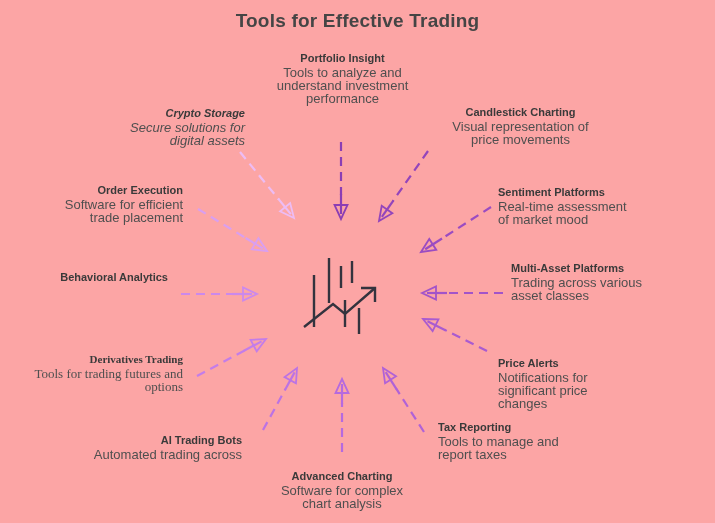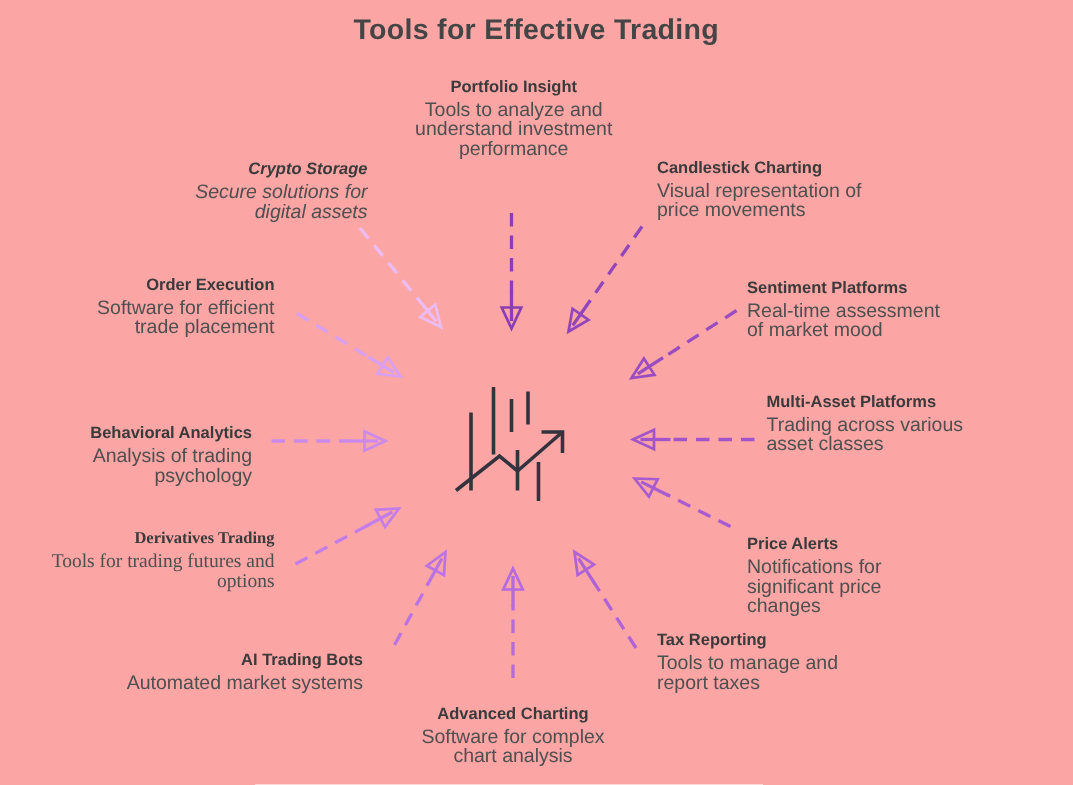--- a/index.html
+++ b/index.html
@@ -99,21 +99,21 @@
     <line x1="59" y1="60" x2="59" y2="86"></line>
     <polyline points="4,79 33,56 45,66 75,40" stroke-linejoin="miter"></polyline>
     <polyline points="61,40 75,40 75,54"></polyline>
   </svg>
 
   <div class="node al-c" style="left:270px;top:52px;width:145px;">
     <div class="node-title">Portfolio Insight</div>
     <div class="node-desc">Tools to analyze and understand investment performance</div>
   </div>
 
-  <div class="node al-l" style="left:438px;top:106px;width:165px;">
+  <div class="node al-l" style="left:438px;top:106px;width:165px;text-align:center;">
     <div class="node-title">Candlestick Charting</div>
     <div class="node-desc">Visual representation of price movements</div>
   </div>
 
   <div class="node al-l" style="left:498px;top:186px;width:140px;">
     <div class="node-title">Sentiment Platforms</div>
     <div class="node-desc">Real-time assessment of market mood</div>
   </div>
 
   <div class="node al-l" style="left:511px;top:262px;width:160px;">
@@ -131,31 +131,30 @@
     <div class="node-desc">Tools to manage and report taxes</div>
   </div>
 
   <div class="node al-c" style="left:268px;top:470px;width:148px;">
     <div class="node-title">Advanced Charting</div>
     <div class="node-desc">Software for complex chart analysis</div>
   </div>
 
   <div class="node al-r" style="right:473px;top:434px;width:160px;">
     <div class="node-title">AI Trading Bots</div>
-    <div class="node-desc">Automated market systems</div>
+    <div class="node-desc">Automated trading across</div>
   </div>
 
   <div class="node al-r" style="right:532px;top:353px;width:155px;font-family:Liberation Serif, serif;">
     <div class="node-title">Derivatives Trading</div>
     <div class="node-desc">Tools for trading futures and options</div>
   </div>
 
-  <div class="node al-r" style="right:547px;top:271px;width:120px;margin-top:12px;">
+  <div class="node al-r" style="right:547px;top:271px;width:120px;">
     <div class="node-title">Behavioral Analytics</div>
-    <div class="node-desc">Analysis of trading psychology</div>
   </div>
 
   <div class="node al-r" style="right:532px;top:184px;width:145px;">
     <div class="node-title">Order Execution</div>
     <div class="node-desc">Software for efficient trade placement</div>
   </div>
 
   <div class="node al-r" style="right:470px;top:107px;width:140px;font-style:italic;">
     <div class="node-title">Crypto Storage</div>
     <div class="node-desc">Secure solutions for digital assets</div>

